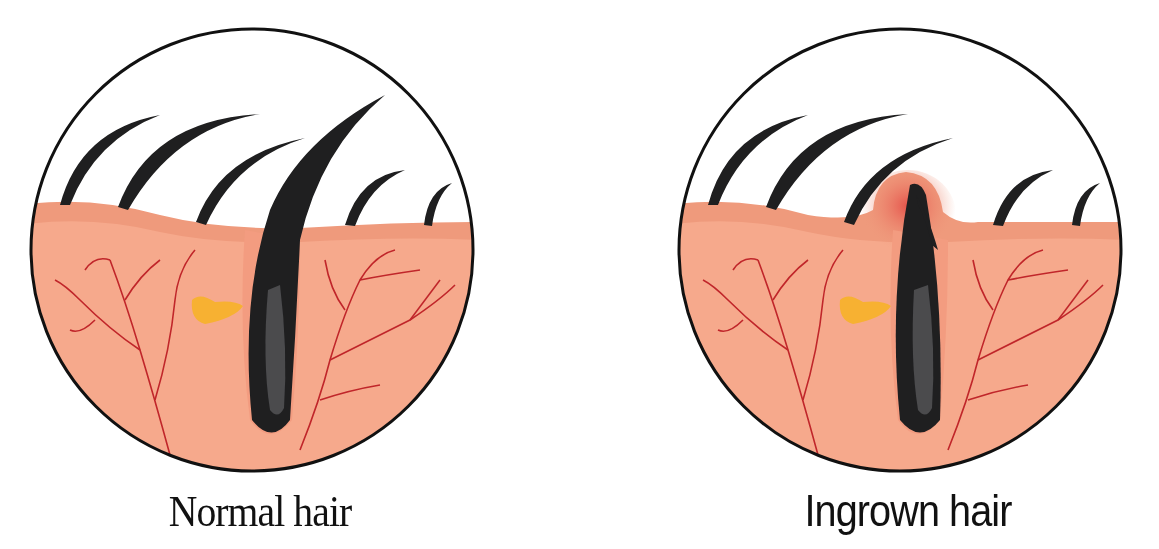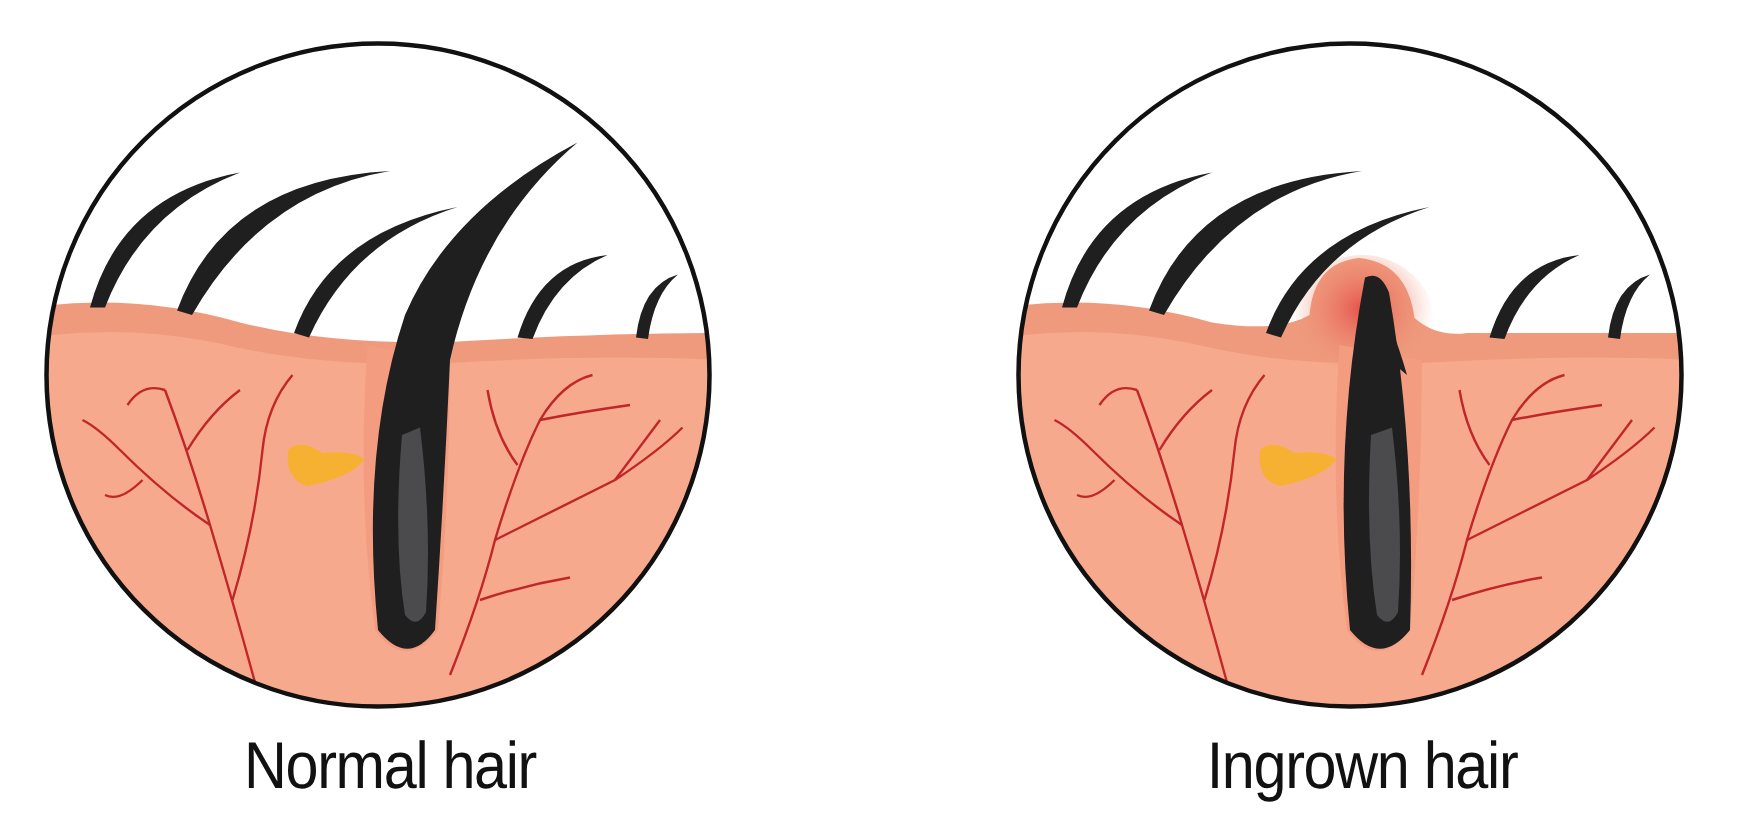--- a/index.html
+++ b/index.html
@@ -4,21 +4,21 @@
 <style>
   html,body{margin:0;padding:0;background:#ffffff;}
   body{width:1159px;height:549px;position:relative;overflow:hidden;font-family:"Liberation Sans",sans-serif;}
   .panel{position:absolute;top:0;width:520px;height:549px;}
   .panel svg{position:absolute;left:0;top:0;}
   .caption{position:absolute;top:486px;width:520px;text-align:center;font-size:44px;color:#111;letter-spacing:-1px;transform:scaleX(0.9);}
 </style>
 </head>
 <body>
 
-<div class="panel" style="left:0;">
+<div class="panel" style="left:0;font-family:Liberation Serif, serif;">
   <svg width="520" height="480" viewBox="0 0 520 480">
     <defs>
       <clipPath id="c1">
           <circle cx="252" cy="250" r="221"></circle>
         </clipPath>
     </defs>
     <g clip-path="url(#c1)">
       <rect x="0" y="0" width="520" height="480" fill="#fff"></rect>
 
       <path d="M20 205 Q90 195 160 215 Q220 230 300 228 Q400 222 480 222 L480 480 L20 480 Z" fill="#ef9a7c"></path>

